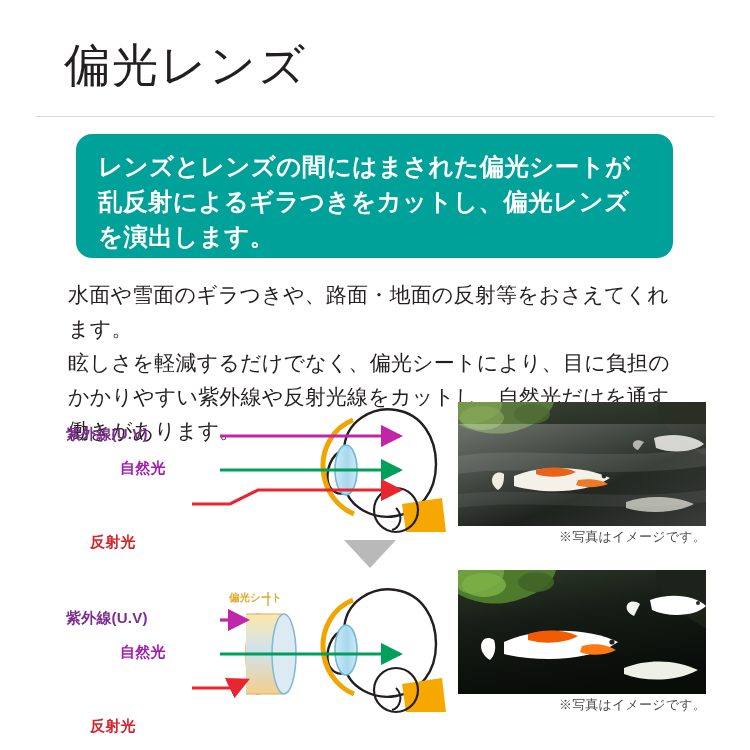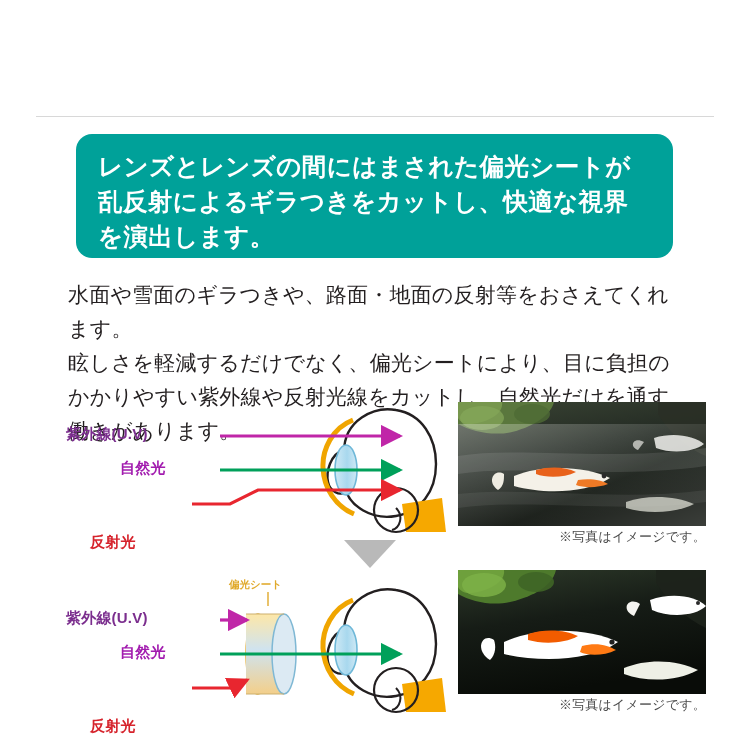--- a/index.html
+++ b/index.html
@@ -124,32 +124,34 @@
   }
   .lbl-uv { color: #7b2e8e; }
   .lbl-nat { color: #a21caf; }
   .lbl-ref { color: #d6232c; margin-top: 40px; }
   .lbl-sheet {
     position: absolute;
     font-size: 10.5px;
     font-weight: 700;
     color: #e0a92b;
     white-space: nowrap;
+    margin-top: 13px;
   }
 </style>
 </head>
 <body>
 
 <div class="page">
 
+  <div class="title">偏光レンズ</div>
   <div class="title-rule"></div>
 
   <div class="callout">
     <div class="callout-text">レンズとレンズの間にはまされた偏光シートが
-乱反射によるギラつきをカットし、快適な視界
+乱反射によるギラつきをカットし、偏光レンズ
 を演出します。</div>
   </div>
 
   <div class="body-copy">水面や雪面のギラつきや、路面・地面の反射等をおさえてくれます。
 眩しさを軽減するだけでなく、偏光シートにより、目に負担のかかりやすい紫外線や反射光線をカットし、自然光だけを通す働きがあります。</div>
 
   <div class="diagram">
 
     <svg class="svg-layer" width="670" height="330" viewBox="0 0 670 330">
       <defs>

